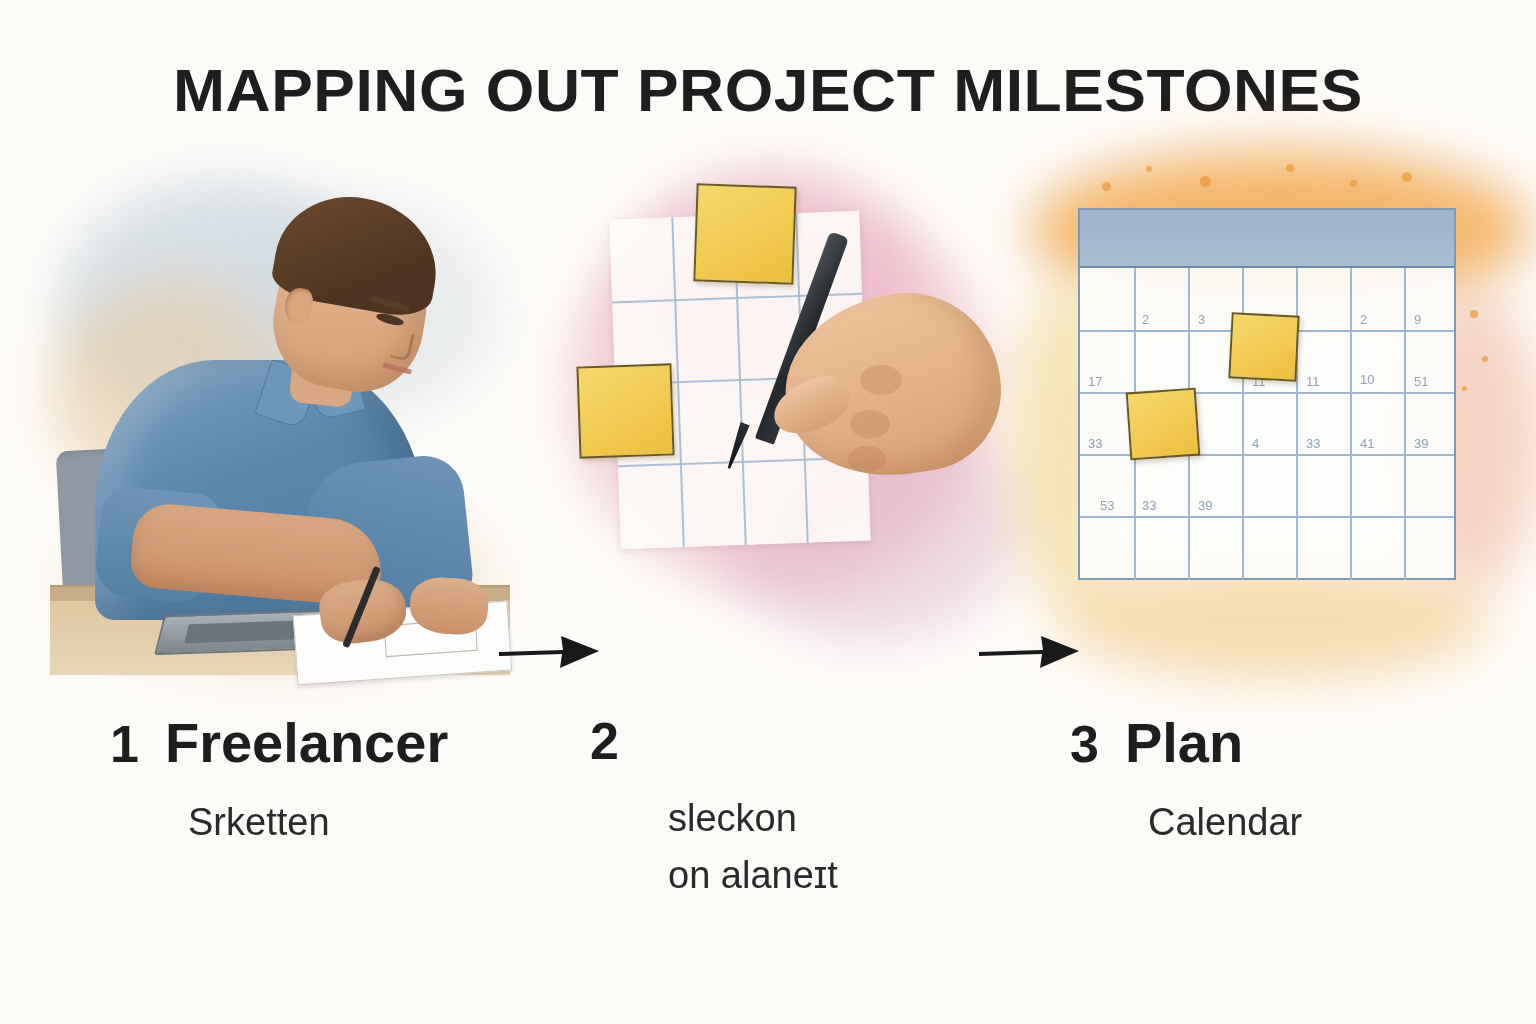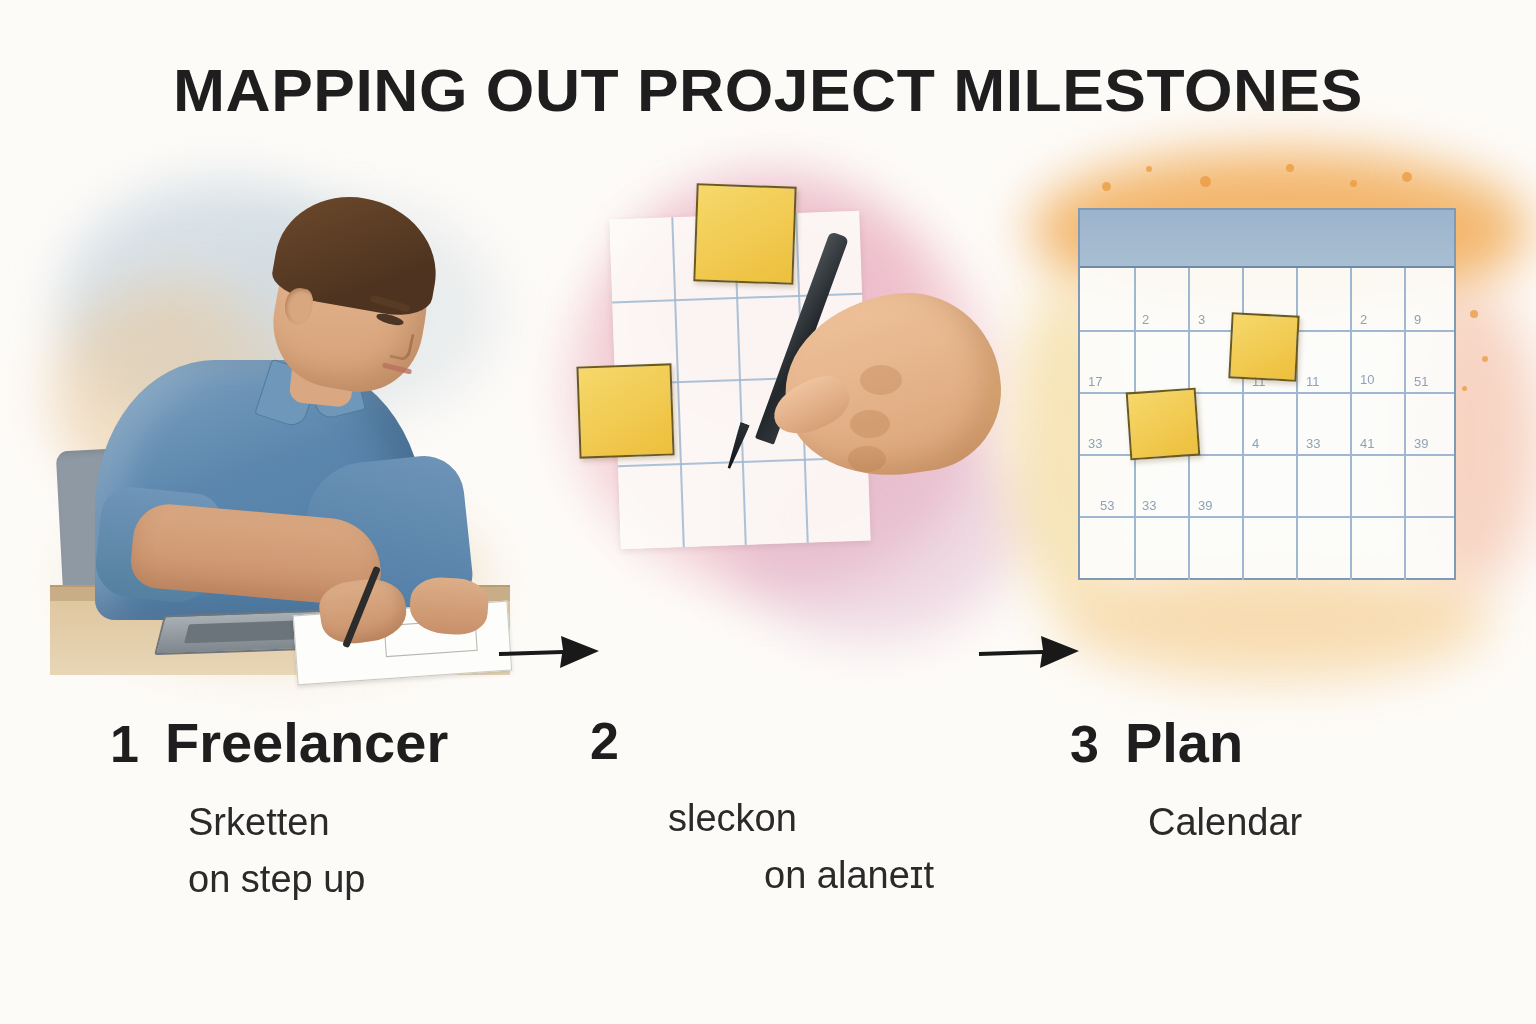--- a/index.html
+++ b/index.html
@@ -402,29 +402,28 @@
   </div>
 
   <div class="captions">
 
     <div class="cap c1">
       <div class="cap-head">
         <span class="cap-num">1</span>
         <span class="cap-title">Freelancer</span>
       </div>
       <div class="cap-sub">Srketten</div>
-      <div class="cap-sub" style="margin-top:2px;">on step up</div>
     </div>
 
     <div class="cap c2">
       <div class="cap-head">
         <span class="cap-num">2</span>
       </div>
       <div class="cap-sub">sleckon</div>
-      <div class="cap-sub" style="margin-top:2px;text-align:center;">on alaneɪt</div>
+      <div class="cap-sub" style="margin-top:2px;">on alaneɪt</div>
     </div>
 
     <div class="cap c3">
       <div class="cap-head">
         <span class="cap-num">3</span>
         <span class="cap-title">Plan</span>
       </div>
       <div class="cap-sub">Calendar</div>
       <div class="cap-sub" style="margin-top:2px;"></div>
     </div>

